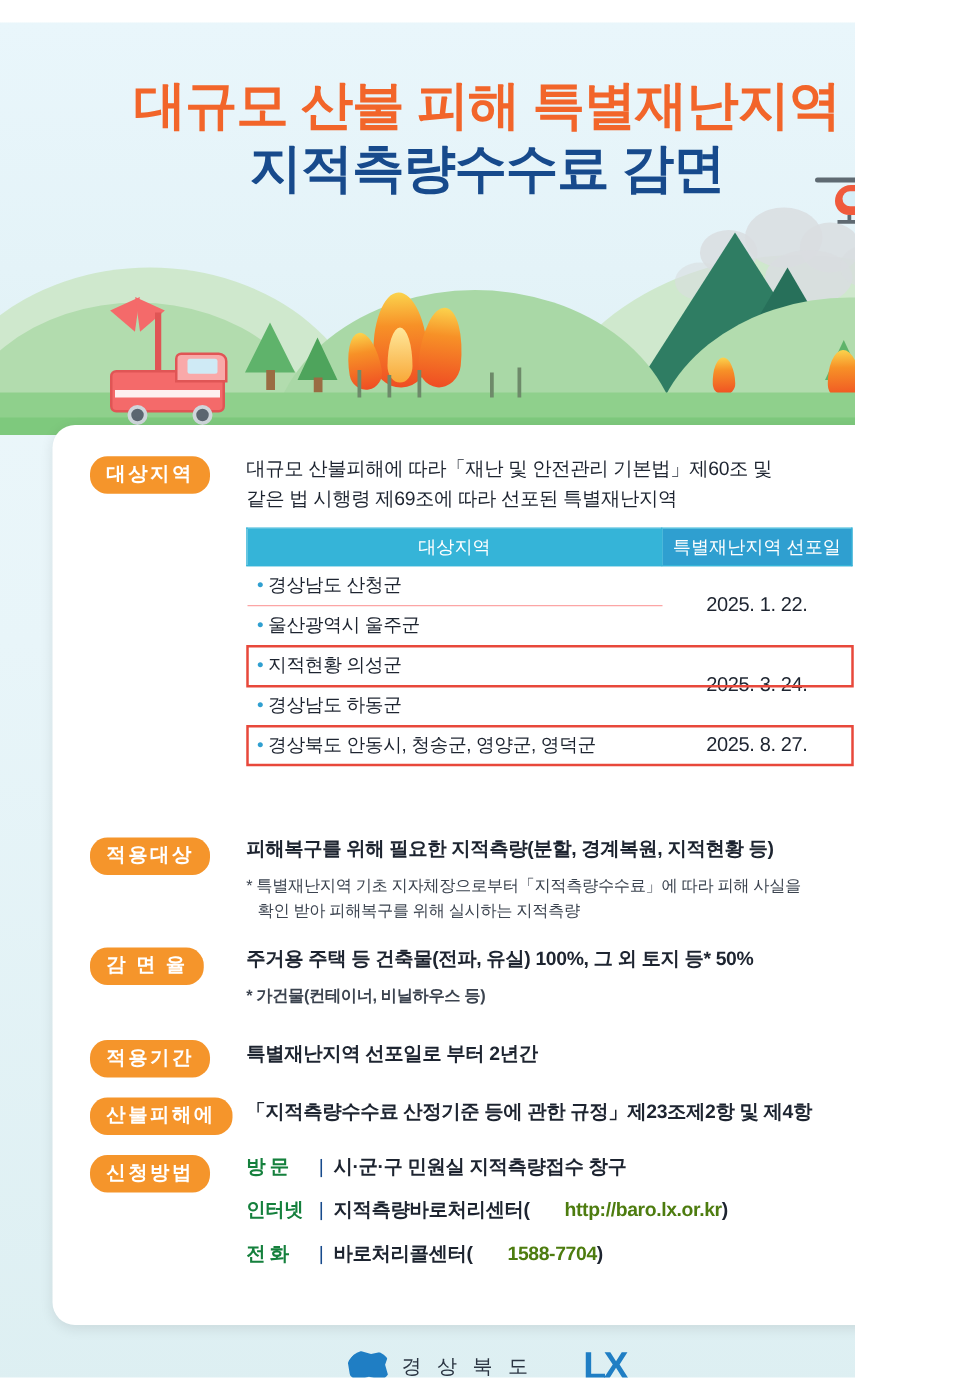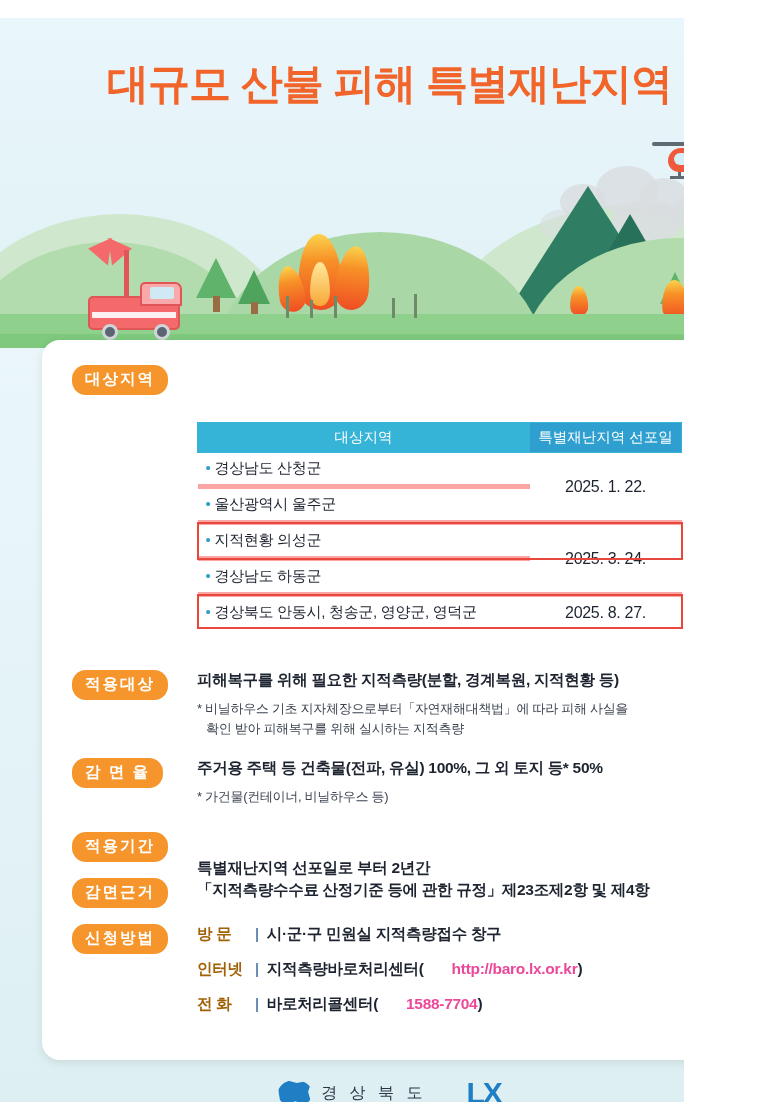--- a/index.html
+++ b/index.html
@@ -194,29 +194,29 @@
   
   table.region {
     border-collapse: collapse; width: 485px; font-size: 15px;
   }
   table.region th {
     background: #35b4d8; color: #fff; font-weight: normal;
     font-size: 14.5px; padding: 5px 0; border: 1px solid #35b4d8;
   }
   table.region th.second { background: #2f9fd0; border-left: 1px solid #ffffff; }
   table.region td {
-    border-bottom: 5px solid #fca5a5; padding: 6px 8px; color: #1d2430; letter-spacing: -.3px;
+    border-bottom: 1px solid #fca5a5; padding: 6px 8px; color: #1d2430; letter-spacing: -.3px;
   }
   table.region td.date {
     text-align: center; width: 152px; font-size: 16px;
   }
   .hl { outline: 2px solid #e8483b; outline-offset: -1px; }
   .bullet { color: #2f9fd0; margin-right: 4px; }
-  .blue-label { color: #a16207; font-weight: bold; }
-  .orange-text { color: #ec4899; padding-left: 28px; }
+  .blue-label { color: #15803d; font-weight: bold; font-family: Liberation Serif, serif; }
+  .orange-text { color: #4d7c0f; padding-left: 28px; }
 
   
   .footer {
     position: absolute; left: 0; top: 1048px; width: 779px; height: 54px;
     display: flex; align-items: center; justify-content: center; gap: 40px;
   }
   .gb-logo { display: flex; align-items: center; gap: 9px; }
   .gb-mark {
     width: 34px; height: 30px; position: relative;
   }
@@ -303,27 +303,32 @@
       <div class="heli-win"></div>
       <div class="heli-skid"></div>
       <div class="heli-leg" style="left:32px;"></div>
       <div class="heli-leg" style="left:66px;"></div>
       <div class="heli-rope"></div>
       <div class="heli-bucket"></div>
     </div>
 
     <div class="title-wrap">
       <div class="title-line1 t-orange">대규모 산불 피해 특별재난지역</div>
+      <div class="title-line2">지적측량수수료 감면</div>
     </div>
   </div>
 
   <div class="card">
 
     <div class="row" style="left:30px; top:25px;">
       <span class="tag">대상지역</span>
+    </div>
+    <div class="row body-text" style="left:155px; top:24px; width:520px;">
+      <div>대규모 산불피해에 따라「재난 및 안전관리 기본법」제60조 및</div>
+      <div>같은 법 시행령 제69조에 따라 선포된 특별재난지역</div>
     </div>
 
     <div class="row" style="left:155px; top:82px;">
       <table class="region">
         <thead>
           <tr>
             <th>대상지역</th>
             <th class="second" style="width:152px;">특별재난지역 선포일</th>
           </tr>
         </thead>
@@ -348,39 +353,39 @@
           </tr>
         </tbody>
       </table>
     </div>
 
     <div class="row" style="left:30px; top:330px;">
       <span class="tag">적용대상</span>
     </div>
     <div class="row" style="left:155px; top:328px; width:530px;">
       <div class="body-text bold">피해복구를 위해 필요한 지적측량(분할, 경계복원, 지적현황 등)</div>
-      <div class="note" style="margin-top:7px;">* 비닐하우스 기초 지자체장으로부터「자연재해대책법」에 따라 피해 사실을</div>
+      <div class="note" style="margin-top:7px;">* 특별재난지역 기초 지자체장으로부터「지적측량수수료」에 따라 피해 사실을</div>
       <div class="note" style="padding-left:9px;">확인 받아 피해복구를 위해 실시하는 지적측량</div>
     </div>
 
     <div class="row" style="left:30px; top:418px;text-decoration:underline;">
       <span class="tag">감 면 율</span>
     </div>
     <div class="row" style="left:155px; top:416px; width:530px;">
       <div class="body-text bold">주거용 주택 등 건축물(전파, 유실) 100%, 그 외 토지 등* 50%</div>
-      <div class="note" style="margin-top:7px;">* 가건물(컨테이너, 비닐하우스 등)</div>
+      <div class="note" style="margin-top:7px;font-weight:bold;">* 가건물(컨테이너, 비닐하우스 등)</div>
     </div>
 
     <div class="row" style="left:30px; top:492px;text-align:right;">
       <span class="tag">적용기간</span>
     </div>
-    <div class="row body-text bold" style="left:155px; top:516px; width:530px;">특별재난지역 선포일로 부터 2년간</div>
+    <div class="row body-text bold" style="left:155px; top:492px; width:530px;">특별재난지역 선포일로 부터 2년간</div>
 
     <div class="row" style="left:30px; top:538px;">
-      <span class="tag">감면근거</span>
+      <span class="tag">산불피해에</span>
     </div>
     <div class="row body-text bold" style="left:155px; top:538px; width:540px;">「지적측량수수료 산정기준 등에 관한 규정」제23조제2항 및 제4항</div>
 
     <div class="row" style="left:30px; top:584px;">
       <span class="tag">신청방법</span>
     </div>
     <div class="row" style="left:155px; top:582px; width:520px;">
       <div style="display:flex; align-items:baseline; margin-bottom:11px;">
         <span class="body-text blue-label" style="width:58px;">방  문</span>
         <span class="body-text" style="color:#174a8c; margin-right:8px;">|</span>

